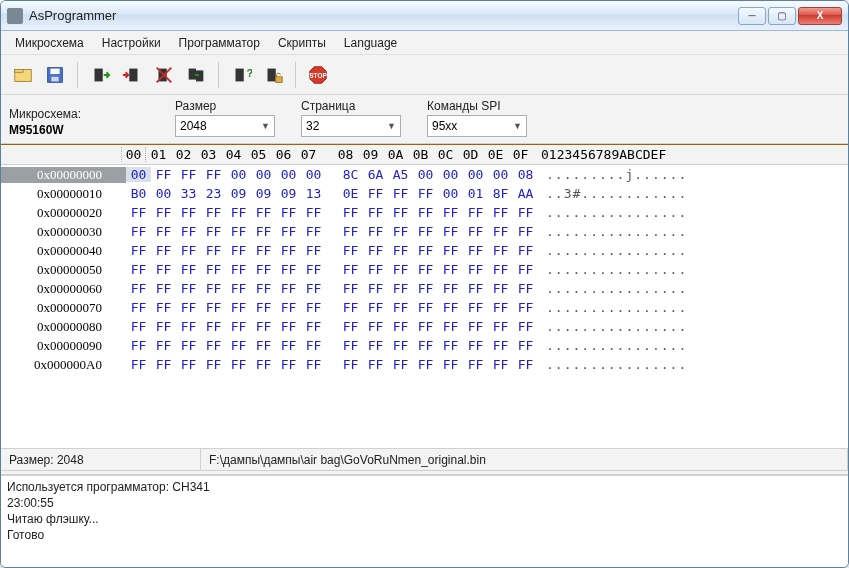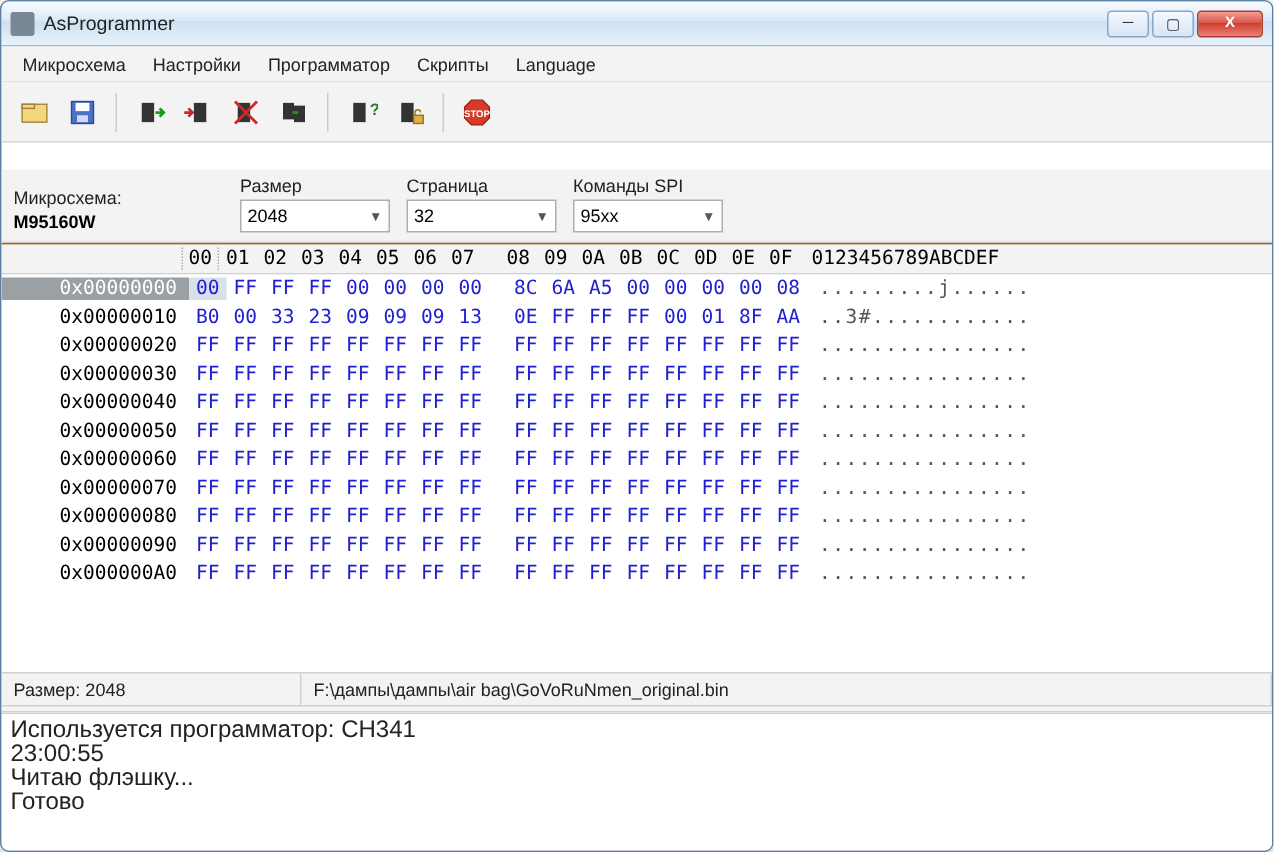--- a/index.html
+++ b/index.html
@@ -13,48 +13,48 @@
 .winbtn.close{width:44px;background:linear-gradient(#f39b93,#d8584a 45%,#cd3b2b 46%,#e98178);border-color:#a74032;color:#fff;font-weight:bold;}
 .menubar{height:24px;background:#f3f3f3;display:flex;align-items:center;padding:0 6px;gap:2px;border-bottom:1px solid #e0e0e0;}
 .menuitem{padding:2px 8px;color:#222;cursor:default;}
 .toolbar{height:40px;background:#f3f3f3;display:flex;align-items:center;padding:4px 8px;gap:4px;border-bottom:1px solid #d8d8d8;}
 .tbtn{width:28px;height:28px;border:1px solid transparent;display:flex;align-items:center;justify-content:center;border-radius:3px;}
 .tbtn svg{width:22px;height:22px;}
 .sep{width:1px;height:26px;background:#ccc;margin:0 4px;}
 .radiogroup{display:flex;align-items:center;border:1px solid #c0c8d0;border-radius:3px;padding:3px 8px;gap:10px;margin-left:6px;background:#fafcff;}
 .radiogroup label{display:flex;align-items:center;gap:4px;font-size:12px;color:#222;}
 .radiogroup input{margin:0;}
-.params{display:flex;align-items:flex-end;padding:4px 8px 6px;gap:1px;background:#f3f3f3;border-bottom:1px solid #d0d0d0;margin-top:18px;}
+.params{display:flex;align-items:flex-end;padding:4px 8px 6px;gap:16px;background:#f3f3f3;border-bottom:1px solid #d0d0d0;}
 .paramgroup{display:flex;flex-direction:column;margin-right:10px;}
 .paramgroup .lbl{font-size:12px;color:#222;margin-bottom:2px;}
 .paramgroup.mic{width:140px;}
 .paramgroup.size{width:100px;}
 .paramgroup.page{width:100px;}
 .paramgroup.cmd{width:100px;}
 .chipval{font-weight:bold;font-size:12px;color:#000;}
 .combo{height:22px;border:1px solid #abadb3;background:#fff;display:flex;align-items:center;padding:0 4px;justify-content:space-between;font-size:12px;}
 .combo .arrow{font-size:9px;color:#555;}
 .hexarea{flex:1;overflow:hidden;display:flex;flex-direction:column;border-top:1px solid #a16207;}
 .hexheader{display:flex;font-family:Consolas,monospace;font-size:13px;background:#f3f3f3;border-bottom:1px solid #d0d0d0;height:20px;align-items:center;}
 .addrcol{width:120px;text-align:right;padding-right:8px;}
 .bytecell{width:25px;text-align:center;}
 .gap{width:12px;}
 .asciicol{width:170px;padding-left:8px;font-family:Consolas,monospace;}
 .hexbody{flex:1;overflow-y:scroll;background:#fff;}
 .hexrow{display:flex;font-family:Consolas,monospace;font-size:13px;height:19px;align-items:center;}
-.hexrow .addr{width:125px;text-align:right;padding-right:8px;color:#000;}
+.hexrow .addr{width:125px;text-align:right;padding-right:24px;color:#000;font-family:Liberation Serif, serif;}
 .hexrow.sel .addr{background:#9ba0a4;color:#fff;}
 .hexrow .byte{width:25px;text-align:center;color:#2020d0;}
 .hexrow .byte.sel{background:#d8e0e8;}
 .hexrow .ascii{width:170px;padding-left:8px;color:#555;letter-spacing:1px;}
 .statusbar{height:22px;background:#f3f3f3;border-top:1px solid #d0d0d0;display:flex;align-items:center;font-size:12px;color:#222;}
 .statusbar .cell{padding:0 8px;border-right:1px solid #d0d0d0;height:100%;display:flex;align-items:center;}
 .statusbar .cell.sz{width:200px;}
 .splitter{height:5px;background:#f3f3f3;border-top:1px solid #d0d0d0;border-bottom:1px solid #d0d0d0;cursor:ns-resize;}
-.logarea{height:92px;overflow-y:scroll;background:#fff;padding:3px 6px;font-size:16px;color:#222;line-height:16px;border-top:1px solid #d0d0d0;}
+.logarea{height:92px;overflow-y:scroll;background:#fff;padding:3px 6px;font-size:12px;color:#222;line-height:16px;border-top:1px solid #d0d0d0;}
 .hexheader .bytecell.first{border-left:1px dotted #aaa;border-right:1px dotted #aaa;}
 </style>
 </head>
 <body>
 
 <div class="window">
 
   <div class="titlebar">
     <div class="appicon"></div>
     <div class="title">AsProgrammer</div>

